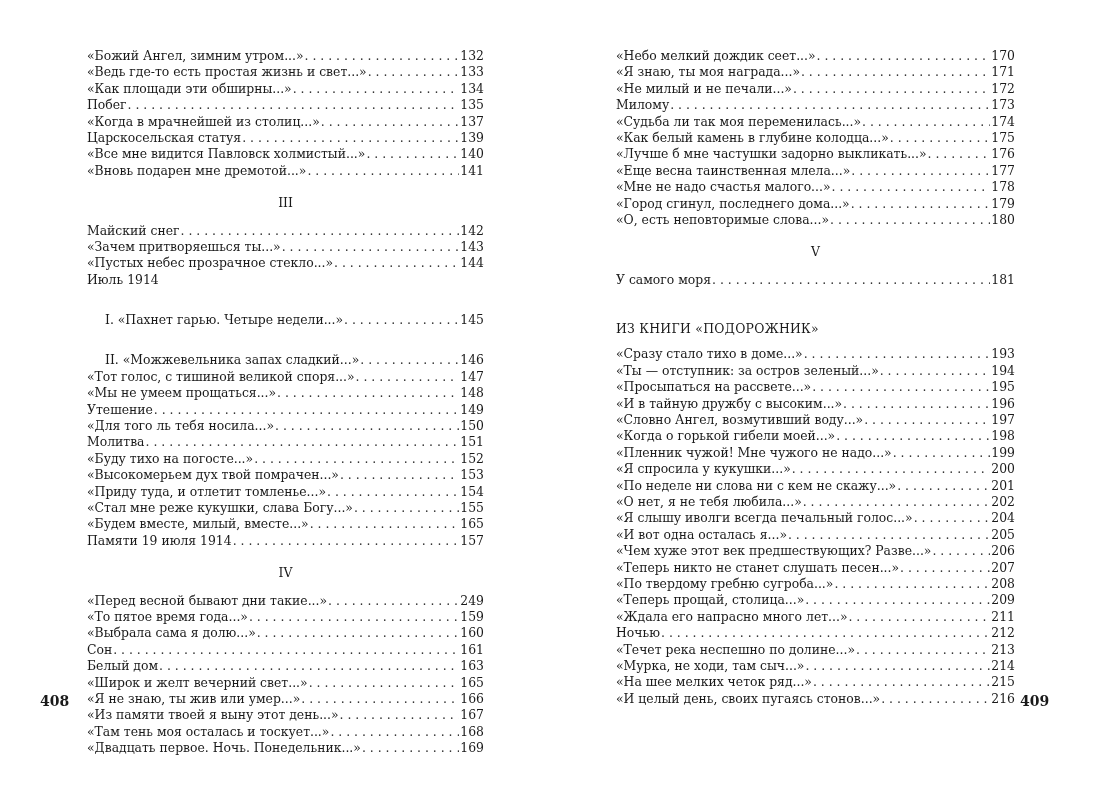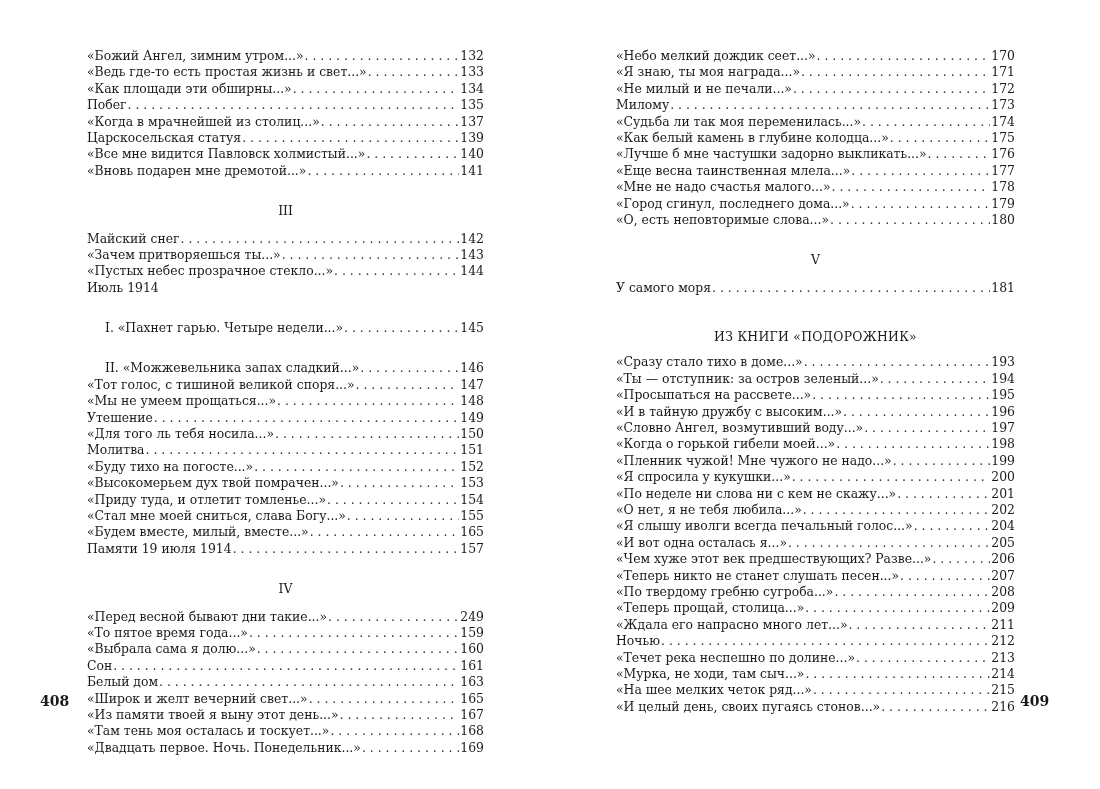--- a/index.html
+++ b/index.html
@@ -8,22 +8,22 @@
   .page { position:absolute; top:48px; }
   #left-page { left:87px; width:397px; }
   #right-page { left:616px; width:399px; }
   .entry { display:flex; align-items:baseline; height:16.4px; font-size:12.4px; line-height:16.4px; white-space:nowrap; }
   .entry .title { flex:0 0 auto; }
   .entry .dots { flex:1 1 auto; overflow:hidden; letter-spacing:2.3px; color:#333; margin:0 1px; }
   .entry .dots::after { content:". . . . . . . . . . . . . . . . . . . . . . . . . . . . . . . . . . . . . . . . . . . . . . . . . . . . . . . . . . . . . . . . . . . . . . . . . . . . . . . . . . . . . . . . . . . . . . . . . . . . . . ."; letter-spacing:0; }
   .entry .pg { flex:0 0 auto; }
   .entry.sub { padding-left:18px;margin-top:24px; }
   .entry.nodots .dots { visibility:hidden; }
-  .section { text-align:center; font-size:12.4px; height:16.4px; line-height:16.4px; margin:24px 0 11px; }
-  .book { text-align:center; font-size:12.4px; letter-spacing:0.3px; margin:33px 0 9px; height:16.4px; line-height:16.4px; }
+  .section { text-align:center; font-size:12.4px; height:16.4px; line-height:16.4px; margin:16px 0 11px; }
+  .book { text-align:left; font-size:12.4px; letter-spacing:0.3px; margin:33px 0 9px; height:16.4px; line-height:16.4px; }
   .folio { position:absolute; top:693px; font-weight:bold; font-size:14px; }
   #folio-left { left:40px;text-align:right; }
   #folio-right { left:1020px; }
 </style>
 </head>
 <body>
 
 <div id="left-page" class="page">
     <div class="entry">
       <span class="title">«Божий Ангел, зимним утром...»</span>
@@ -130,21 +130,21 @@
       <span class="title">«Высокомерьем дух твой помрачен...»</span>
       <span class="dots"></span>
       <span class="pg">153</span>
     </div>
     <div class="entry">
       <span class="title">«Приду туда, и отлетит томленье...»</span>
       <span class="dots"></span>
       <span class="pg">154</span>
     </div>
     <div class="entry">
-      <span class="title">«Стал мне моей сниться, слава Богу...»</span>
+      <span class="title">«Стал мне реже кукушки, слава Богу...»</span>
       <span class="dots"></span>
       <span class="pg">155</span>
     </div>
     <div class="entry">
       <span class="title">«Будем вместе, милый, вместе...»</span>
       <span class="dots"></span>
       <span class="pg">165</span>
     </div>
     <div class="entry">
       <span class="title">Памяти 19 июля 1914</span>
@@ -174,20 +174,25 @@
     </div>
     <div class="entry">
       <span class="title">Белый дом</span>
       <span class="dots"></span>
       <span class="pg">163</span>
     </div>
     <div class="entry">
       <span class="title">«Широк и желт вечерний свет...»</span>
       <span class="dots"></span>
       <span class="pg">165</span>
+    </div>
+    <div class="entry">
+      <span class="title">«Я не знаю, ты жив или умер...»</span>
+      <span class="dots"></span>
+      <span class="pg">166</span>
     </div>
     <div class="entry">
       <span class="title">«Из памяти твоей я выну этот день...»</span>
       <span class="dots"></span>
       <span class="pg">167</span>
     </div>
     <div class="entry">
       <span class="title">«Там тень моя осталась и тоскует...»</span>
       <span class="dots"></span>
       <span class="pg">168</span>

